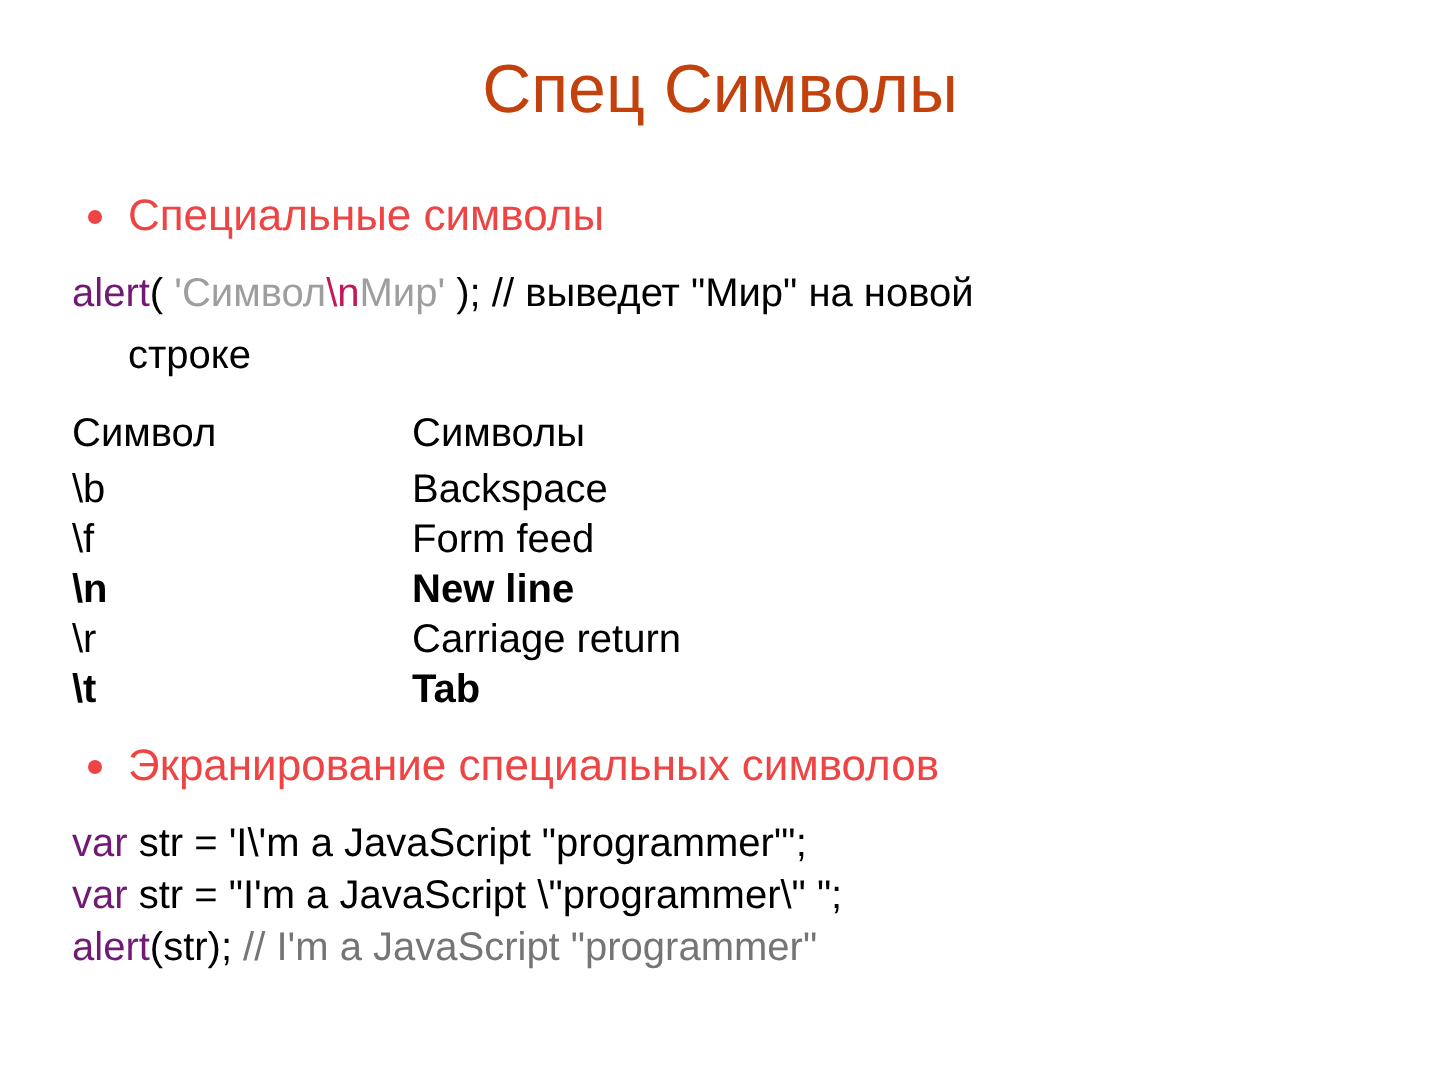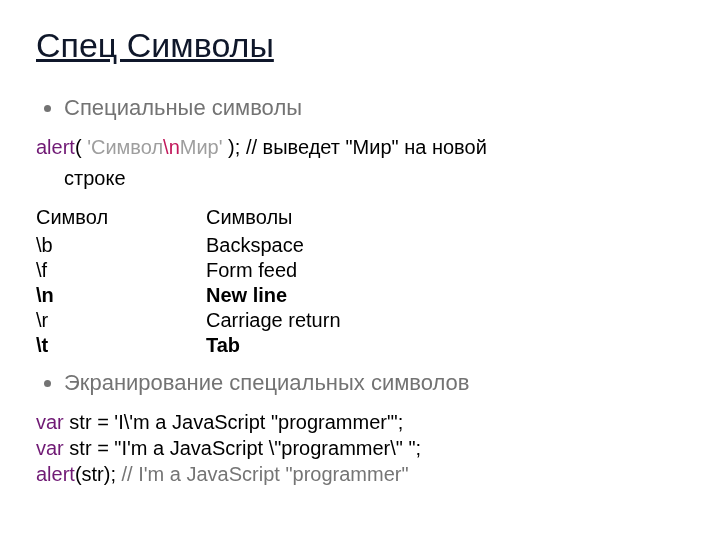--- a/index.html
+++ b/index.html
@@ -11,35 +11,35 @@
     font-family: Arial, Helvetica, sans-serif;
     color: #000;
   }
   .slide {
     box-sizing: border-box;
     width: 720px;
     height: 540px;
     padding: 22px 36px 0 36px;
   }
   h1.title {
+    text-align: center;
     font-weight: 400;
     font-size: 34px;
     margin: 4px 0 28px 0;
-    color: #0f172a;
-    text-decoration: underline;
+    color: #c2410c;
   }
   ul.bullets {
     margin: 0 0 10px 0;
     padding-left: 28px;
   }
   ul.bullets li {
     font-size: 22px;
     line-height: 1.4;
     list-style-type: disc;
-    color: #737373;
+    color: #ef4444;
   }
   .code-line {
     font-size: 20px;
     line-height: 1.35;
     margin: 6px 0 4px 0;
   }
   .code-indent {
     font-size: 20px;
     line-height: 1.35;
     margin: 0 0 14px 28px;

